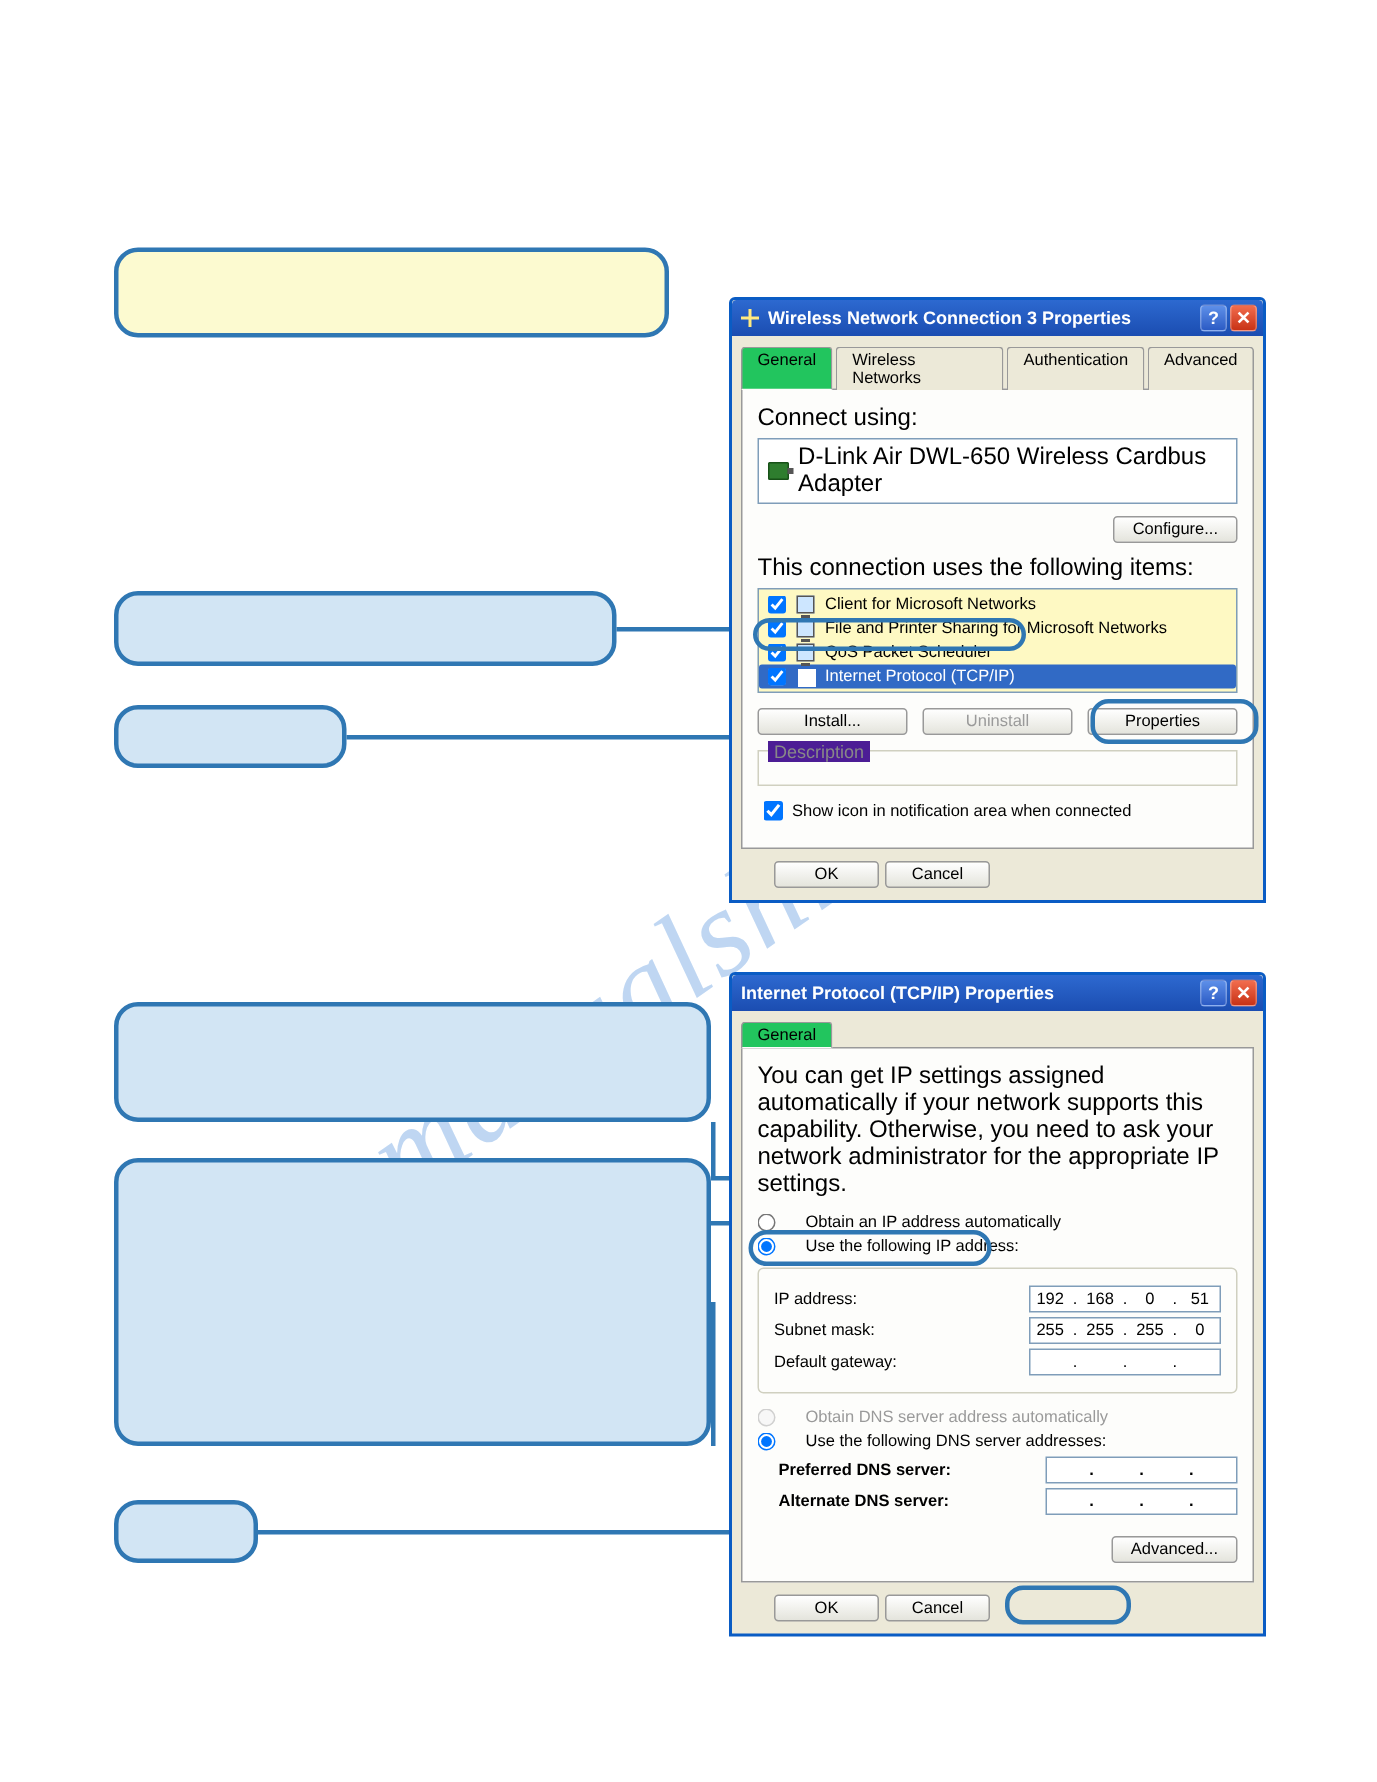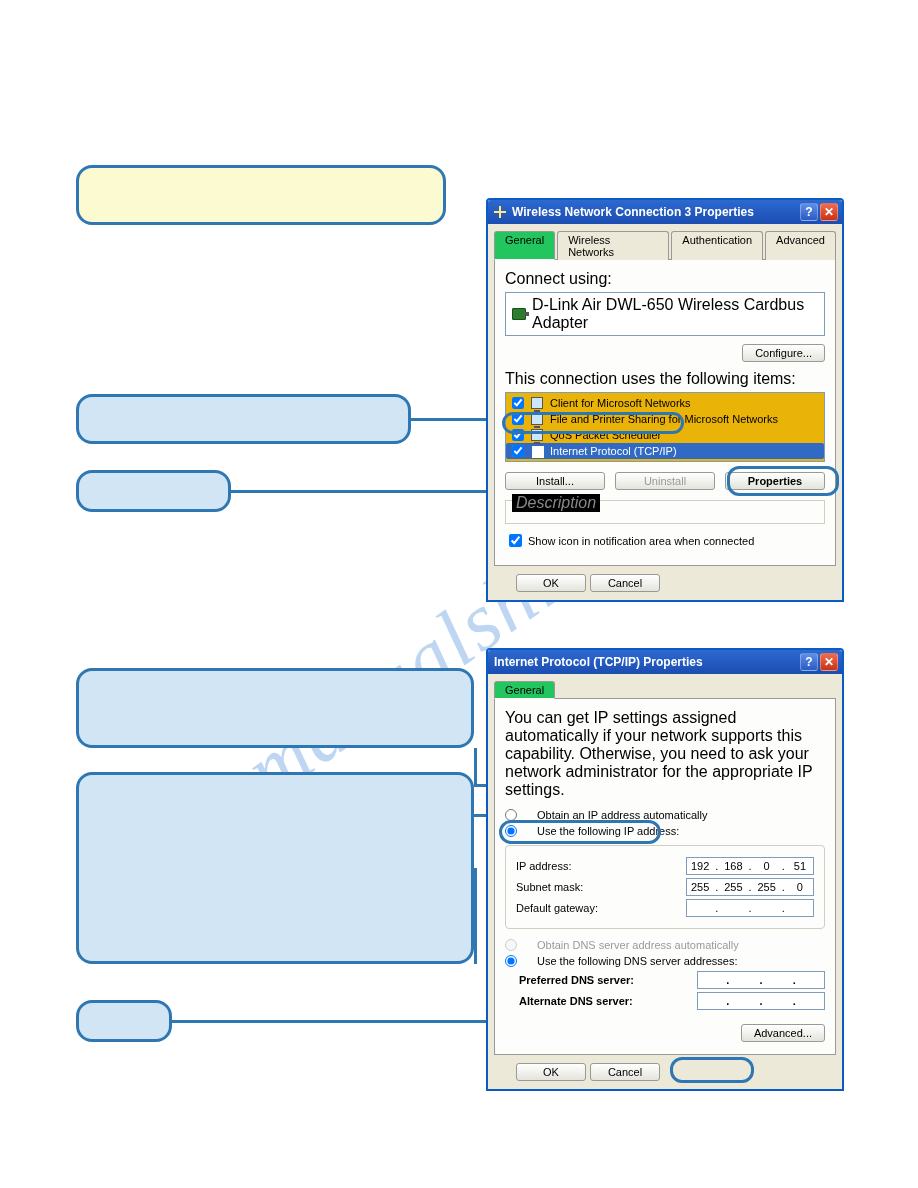--- a/index.html
+++ b/index.html
@@ -106,21 +106,21 @@
     border:1px solid #999;
     background: linear-gradient(#fff,#E4E4DC);
     border-radius:3px;
     padding: 2px 12px;
     font-size:11px; min-width:70px;
     text-align:center;
   }
   .btn.disabled { color:#9a9a9a; }
   .btn-row { display:flex; gap:4px; padding: 8px 28px; }
 
-  .itembox { border:1px solid #7F9DB9; background:#eab308; padding:2px 0; margin-top:4px; }
+  .itembox { border:1px solid #7F9DB9; background:#fef9c3; padding:2px 0; margin-top:4px; }
   .item {
     display:flex; align-items:center; gap:6px;
     padding: 1px 6px; font-size:11px;
   }
   .item input[type=checkbox]{ width:12px; height:12px; }
   .item .mini {
     width:14px; height:14px; display:inline-block; position:relative;
   }
   .mini.mon::before { content:""; position:absolute; inset:1px; border:1px solid #555; background:#CDE6FF; }
   .mini.mon::after  { content:""; position:absolute; left:4px; bottom:-2px; width:6px; height:2px; background:#555; }
@@ -131,22 +131,22 @@
   .groupbox {
     border:1px solid #D0D0C0;
     margin-top:10px;
     padding: 14px 8px 8px 8px;
     position:relative;
     font-size:11px;
     color:#666;
   }
   .groupbox > .legend {
     position:absolute; top:-7px; left:6px;
-    background:#000000; padding:0 4px;
-    color:#888; font-size:16px;font-style:italic;
+    background:#4c1d95; padding:0 4px;
+    color:#888; font-size:12px;
   }
 
   .checkline { display:flex; align-items:center; gap:6px; margin:10px 4px; font-size:11px; }
 
   .hl-ring {
     position:absolute; border:3px solid #2F77B3; border-radius:12px; pointer-events:none;
   }
   .hl-bold {
     border:3px solid #2F77B3; border-radius:8px;
   }
@@ -238,21 +238,21 @@
       <div class="item selected">
         <input type="checkbox" checked="" style="">
         <span class="mini net"></span>
         <span>Internet Protocol (TCP/IP)</span>
       </div>
     </div>
 
     <div style="display:flex; gap:10px; margin-top:10px; position:relative;">
       <div class="btn" style="flex:1;">Install...</div>
       <div class="btn disabled" style="flex:1;">Uninstall</div>
-      <div class="btn" style="flex:1;font-weight:bold;">Properties</div>
+      <div class="btn" style="flex:1;">Properties</div>
       <div class="hl-ring" style="left:222px; top:-6px; width:112px; height:30px;"></div>
     </div>
 
     <div class="groupbox">
       <span class="legend">Description</span>
     </div>
 
     <div class="checkline">
       <input type="checkbox" checked="" style="">
       <span>Show icon in notification area when connected</span>

